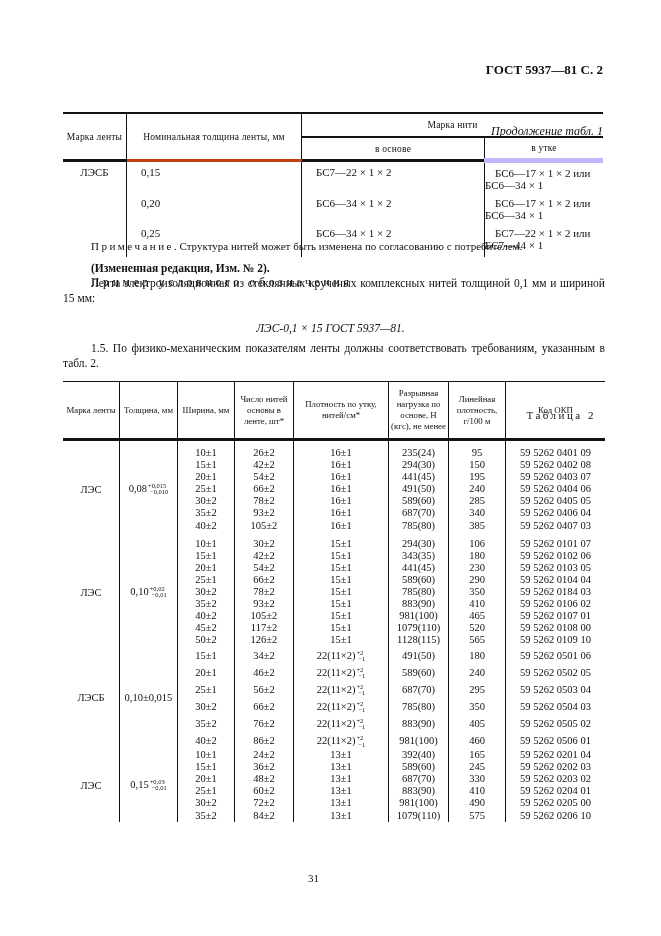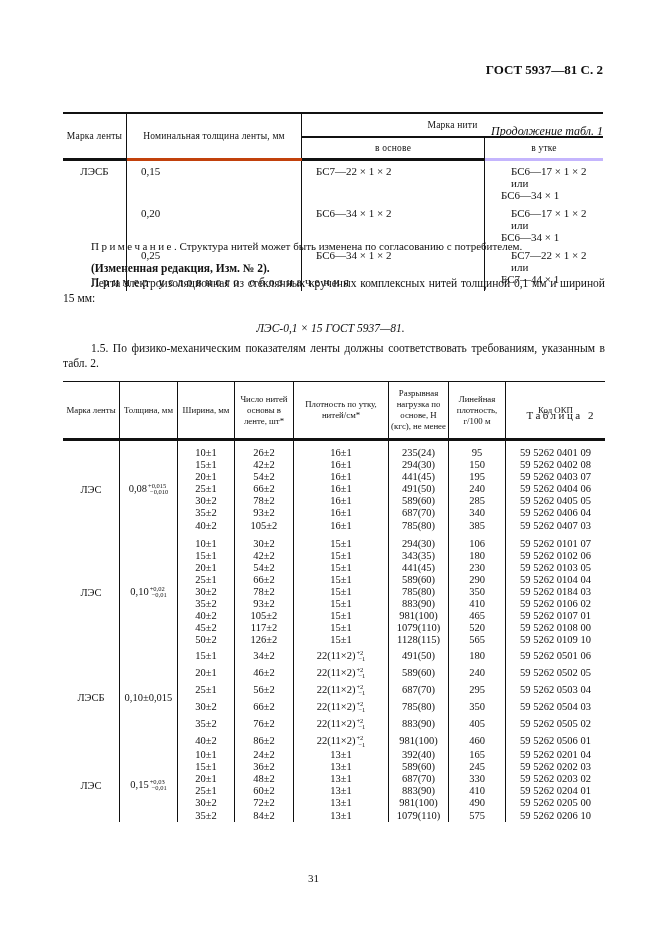--- a/index.html
+++ b/index.html
@@ -22,21 +22,21 @@
   }
   .t1 th { font-weight: normal; font-size: 9.5px; letter-spacing: 0.2px; }
   .t1 .hrow th { border-top: 2px solid #111; }
   .t1 th, .t1 td { padding: 0; vertical-align: middle; }
   .t1 .vl { border-left: 1.5px solid #111; }
   .t1 .sub th { border-top: 2px solid #111; height: 20px; }
   .t1 td { vertical-align: top; font-size: 11px; line-height: 12px; }
   .t1 .col-mark { width: 63px; text-align: center; }
   .t1 .col-thk { width: 160px; padding-left: 14px; }
   .t1 .col-base { width: 168px; padding-left: 14px; }
-  .t1 .col-weft { padding-left: 26px; }
+  .t1 .col-weft { padding-left: 10px; }
   .t1 .row-gap td { padding-top: 3px; padding-bottom: 3px; }
   .t1 .weft-l2 { margin-left: -10px; display: block; }
 
   .note { position: absolute; top: 240px; left: 91px; font-size: 11px; }
   .note .sp { letter-spacing: 2.5px; }
   .amend { position: absolute; top: 262px; left: 91px; font-size: 11.5px; font-weight: bold; text-align: right; }
   .example-title { position: absolute; top: 276px; left: 91px; font-size: 11.5px; letter-spacing: 3.8px; }
   .example-text { position: absolute; top: 276px; left: 63px; width: 542px; font-size: 11.5px; line-height: 15px; text-indent: 28px; text-align: justify; }
   .designation { position: absolute; top: 322px; left: 0; width: 661px; text-align: center; font-style: italic; font-size: 11.5px; }
   .para15 { position: absolute; top: 341px; left: 63px; width: 542px; font-size: 11.5px; line-height: 15px; text-indent: 28px; text-align: justify; }
@@ -71,21 +71,21 @@
 
 <table class="t1">
   <thead>
     <tr class="hrow">
       <th rowspan="2" class="hdr-bottom-cell" style="width:63px;border-bottom:3px solid #111;">Марка ленты</th>
       <th rowspan="2" class="vl" style="width:160px;border-bottom:3px solid #c2410c;">Номинальная толщина ленты, мм</th>
       <th colspan="2" class="vl" style="height:22px;">Марка нити</th>
     </tr>
     <tr class="sub">
       <th class="vl" style="border-bottom:3px solid #111;width:168px;">в основе</th>
-      <th class="vl" style="border-bottom:3px solid #c4b5fd;">в утке</th>
+      <th class="vl" style="border-bottom:5px solid #c4b5fd;">в утке</th>
     </tr>
   </thead>
   <tbody>
     <tr class="row-gap">
       <td class="col-mark" style="padding-top:4px;">ЛЭСБ</td>
       <td class="col-thk vl" style="padding-top:4px;">0,15</td>
       <td class="col-base vl" style="padding-top:4px;">БС7—22 × 1 × 2</td>
       <td class="col-weft vl" style="padding-top:4px;">
         <span>БС6—17 × 1 × 2 или</span>
         <span class="weft-l2">БС6—34 × 1</span>

